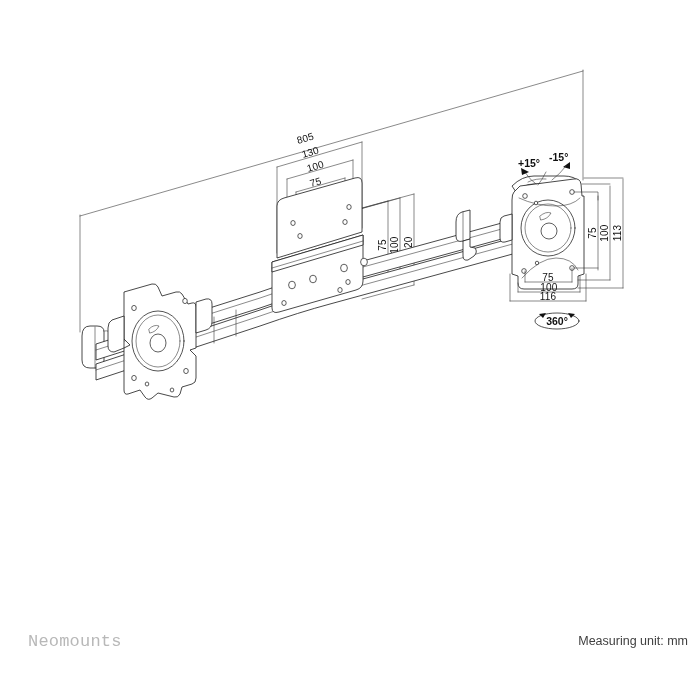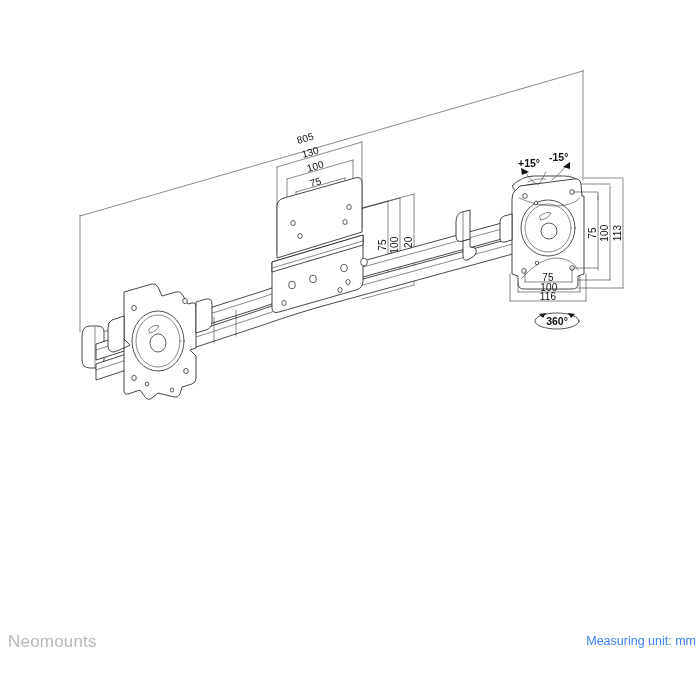--- a/index.html
+++ b/index.html
@@ -23,34 +23,34 @@
   }
   .footer {
     position: absolute;
     left: 0;
     bottom: 0;
     width: 700px;
     height: 80px;
   }
   .brand {
     position: absolute;
-    left: 8px;
+    left: 28px;
     top: 12px;
     font-size: 17px;
     letter-spacing: 0.2px;
     color: #b8b8b8;
-    font-family: Liberation Sans, sans-serif;
+    font-family: Liberation Mono, monospace;
     white-space: nowrap;
   }
   .unit-note {
     position: absolute;
-    right: 4px;
+    right: 12px;
     top: 14px;
     font-size: 12.5px;
-    color: #3b82f6;
+    color: #404040;
     font-family: "Liberation Sans", sans-serif;
     white-space: nowrap;
   }
   svg { display: block; }
   .ln {
     fill: none;
     stroke: #1a1a1a;
     stroke-width: 0.75;
     stroke-linecap: round;
     stroke-linejoin: round;

